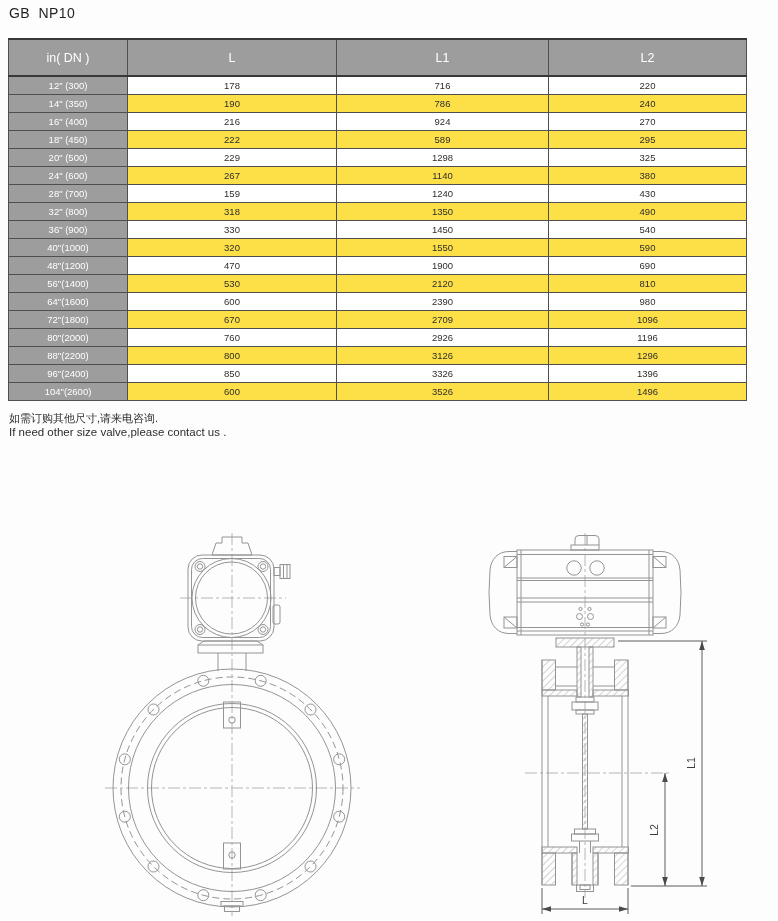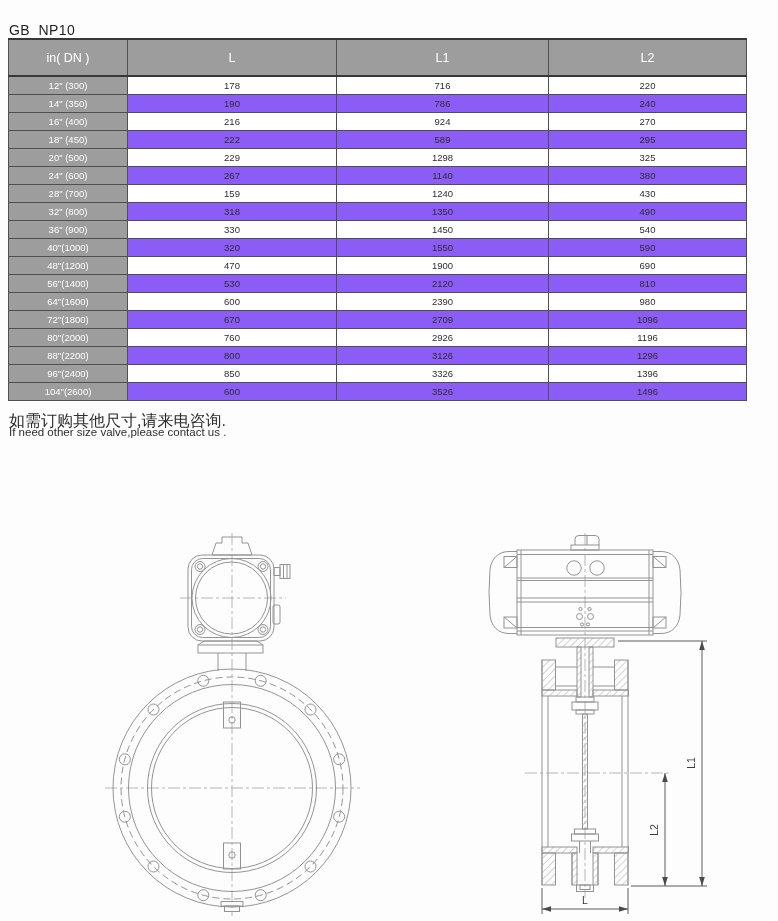--- a/index.html
+++ b/index.html
@@ -2,41 +2,41 @@
 <html><head>
 <meta charset="utf-8">
 <style>
   html,body { margin:0; padding:0; }
   body {
     width:778px; height:921px; position:relative;
     background:#fdfdfd;
     font-family:"Liberation Sans", sans-serif;
   }
   .title {
-    position:absolute; top:22px; left:9px;
+    position:absolute; top:5px; left:9px;
     font-size:14px; color:#1f1f1f; white-space:pre; letter-spacing:0.4px;
   }
   table.dims {
     position:absolute; top:38px; left:8px; width:738px;
     border-collapse:collapse; table-layout:fixed;padding-left:40px;
   }
   table.dims th, table.dims td {
     border:1px solid #4f4f4f; padding:0; text-align:center; overflow:hidden;
     font-weight:400;
   }
   table.dims thead th {
     height:35px; background:#9d9d9d; color:#ffffff; font-size:12.5px;
     border-top:2px solid #383838; border-bottom:2px solid #383838;
   }
   table.dims tbody td { height:17px; font-size:9.5px; color:#2d2d2d; background:#ffffff; }
   table.dims tbody td.rowhead { background:#9d9d9d; color:#ffffff; }
-  table.dims tbody tr.alt td { background:#8b5cf6; }
+  table.dims tbody tr.alt td { background:#fde047; }
   table.dims tbody tr.alt td.rowhead { background:#9d9d9d; }
   .note { position:absolute; left:9px; color:#2d2d2d; }
-  .note-zh { top:411px; font-size:16px; }
+  .note-zh { top:411px; font-size:11px; }
   .note-en { top:426px; font-size:11.5px; }
   svg.drawings { position:absolute; top:490px; left:0; }
 </style>
 </head>
 <body>
 
 <div class="title">GB  NP10</div>
 
 <table class="dims">
   <colgroup>

